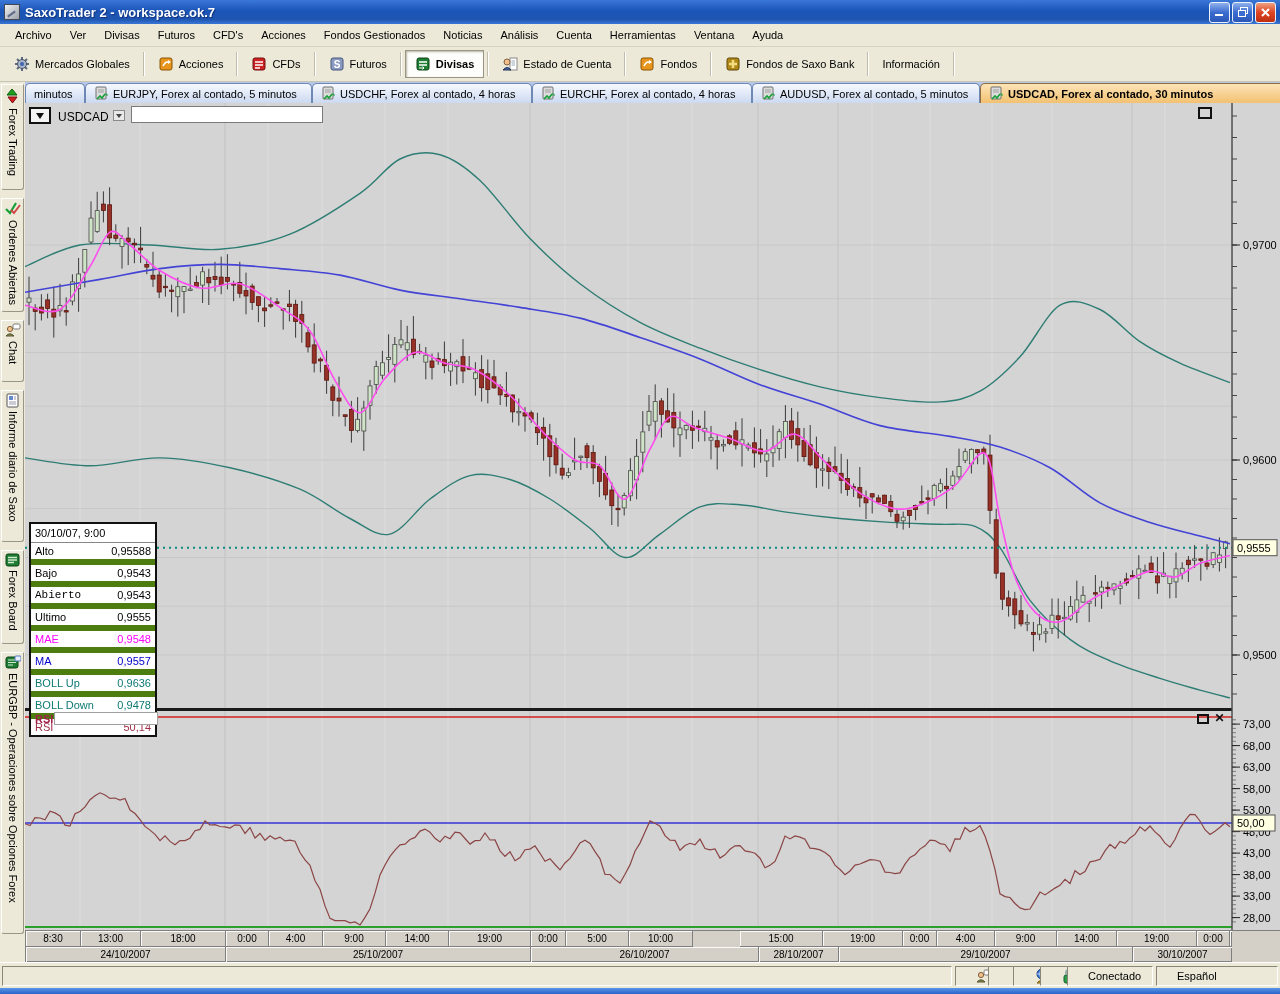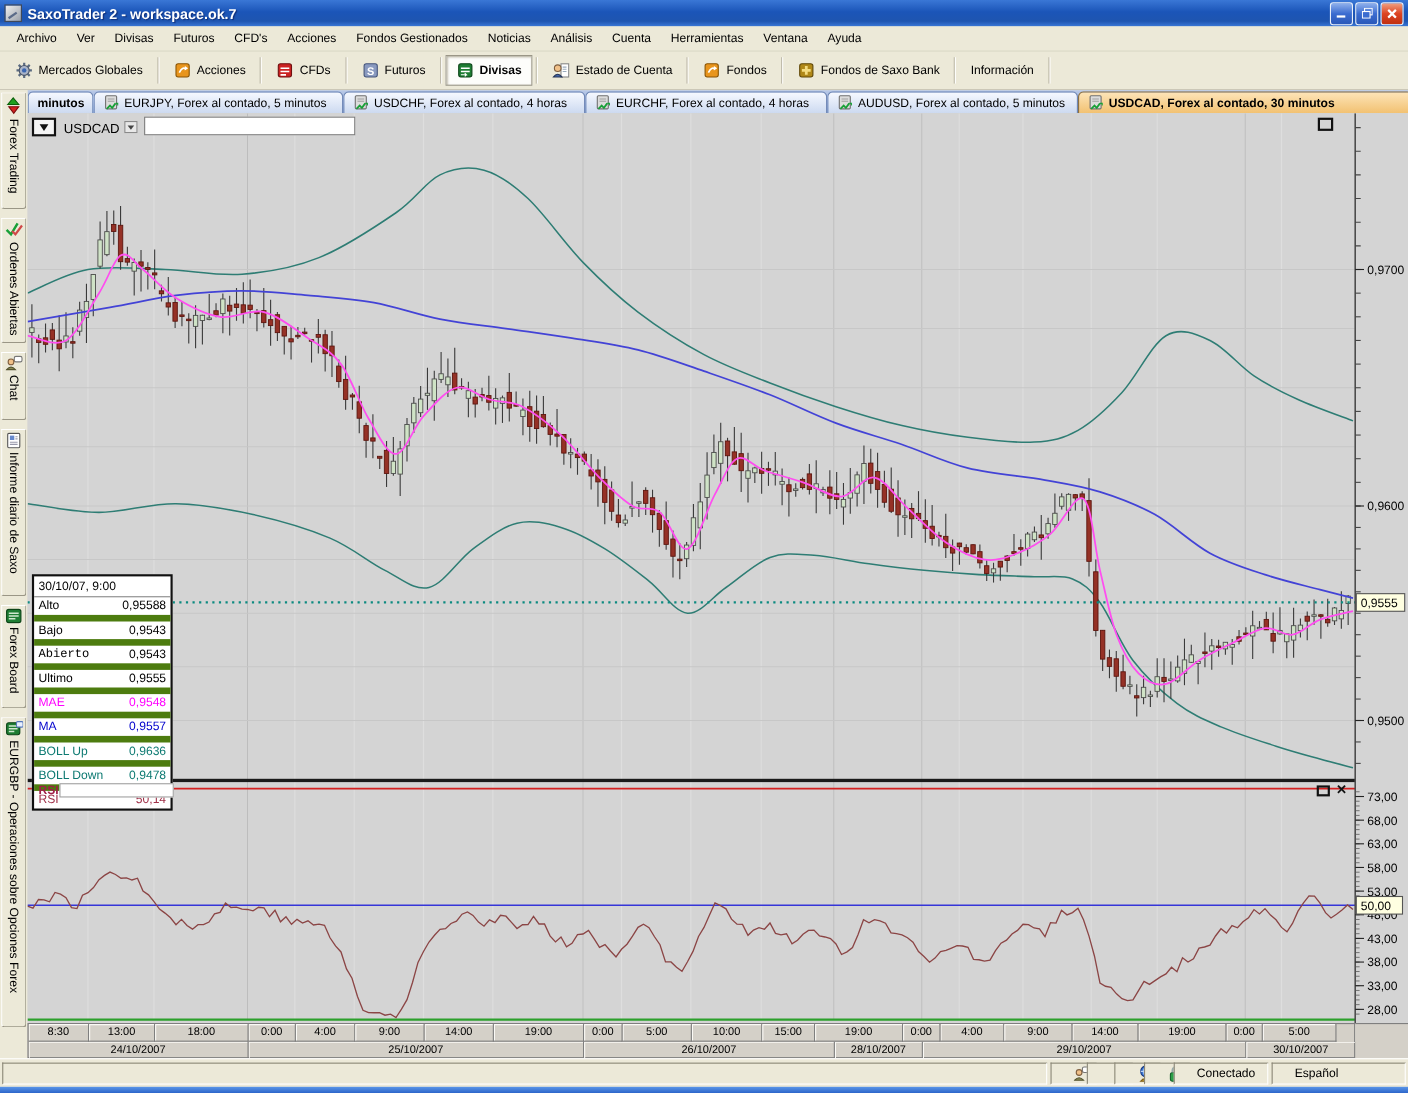--- a/index.html
+++ b/index.html
@@ -226,21 +226,21 @@
         <span>Fondos de Saxo Bank</span>
       </div>
       <span class="tool-sep"></span>
       <div class="tool-btn">
         <span>Información</span>
       </div>
       <span class="tool-sep"></span>
     </div>
 
   <div class="tabrow" id="tabrow">
-      <div class="tab" style="width: 60px; font-weight: bold;">
+      <div class="tab" style="width: 60px;">
         <span>minutos</span>
       </div>
       <div class="tab" style="width: 227px;">
         <span style="display: inline-flex;">
           <svg width="15" height="15">
             <rect x="2" y="1" width="10" height="12" rx="1" fill="#dcdcdc" stroke="#707070"></rect>
             <path d="M4 4 H10 M4 6 H10" stroke="#a0a0a0"></path>
             <path d="M3 13 L6 10 L8 12 L11 8" stroke="#18a038" stroke-width="1.6" fill="none"></path>
             <path d="M11 8 l2 0 0 2" stroke="#18a038" fill="none"></path>
           </svg>
@@ -985,21 +985,21 @@
           <div class="ta-cell" style="width: 60px;">13:00</div>
           <div class="ta-cell" style="width: 85px;">18:00</div>
           <div class="ta-cell" style="width: 43px;">0:00</div>
           <div class="ta-cell" style="width: 54px;">4:00</div>
           <div class="ta-cell" style="width: 63px;">9:00</div>
           <div class="ta-cell" style="width: 63px;">14:00</div>
           <div class="ta-cell" style="width: 82px;">19:00</div>
           <div class="ta-cell" style="width: 35px;">0:00</div>
           <div class="ta-cell" style="width: 63px;">5:00</div>
           <div class="ta-cell" style="width: 64px;">10:00</div>
-          <div class="ta-cell" style="width: 48px;">15:00</div>
+          <div class="ta-cell" style="width: 83px; margin-left: 47px;">15:00</div>
           <div class="ta-cell" style="width: 80px;">19:00</div>
           <div class="ta-cell" style="width: 34px;">0:00</div>
           <div class="ta-cell" style="width: 58px;">4:00</div>
           <div class="ta-cell" style="width: 62px;">9:00</div>
           <div class="ta-cell" style="width: 60px;">14:00</div>
           <div class="ta-cell" style="width: 80px;">19:00</div>
           <div class="ta-cell" style="width: 33px;">0:00</div>
           <div class="ta-cell" style="width: 67px;">5:00</div>
         </div>
       <div class="ta-row" id="ta-dates">

